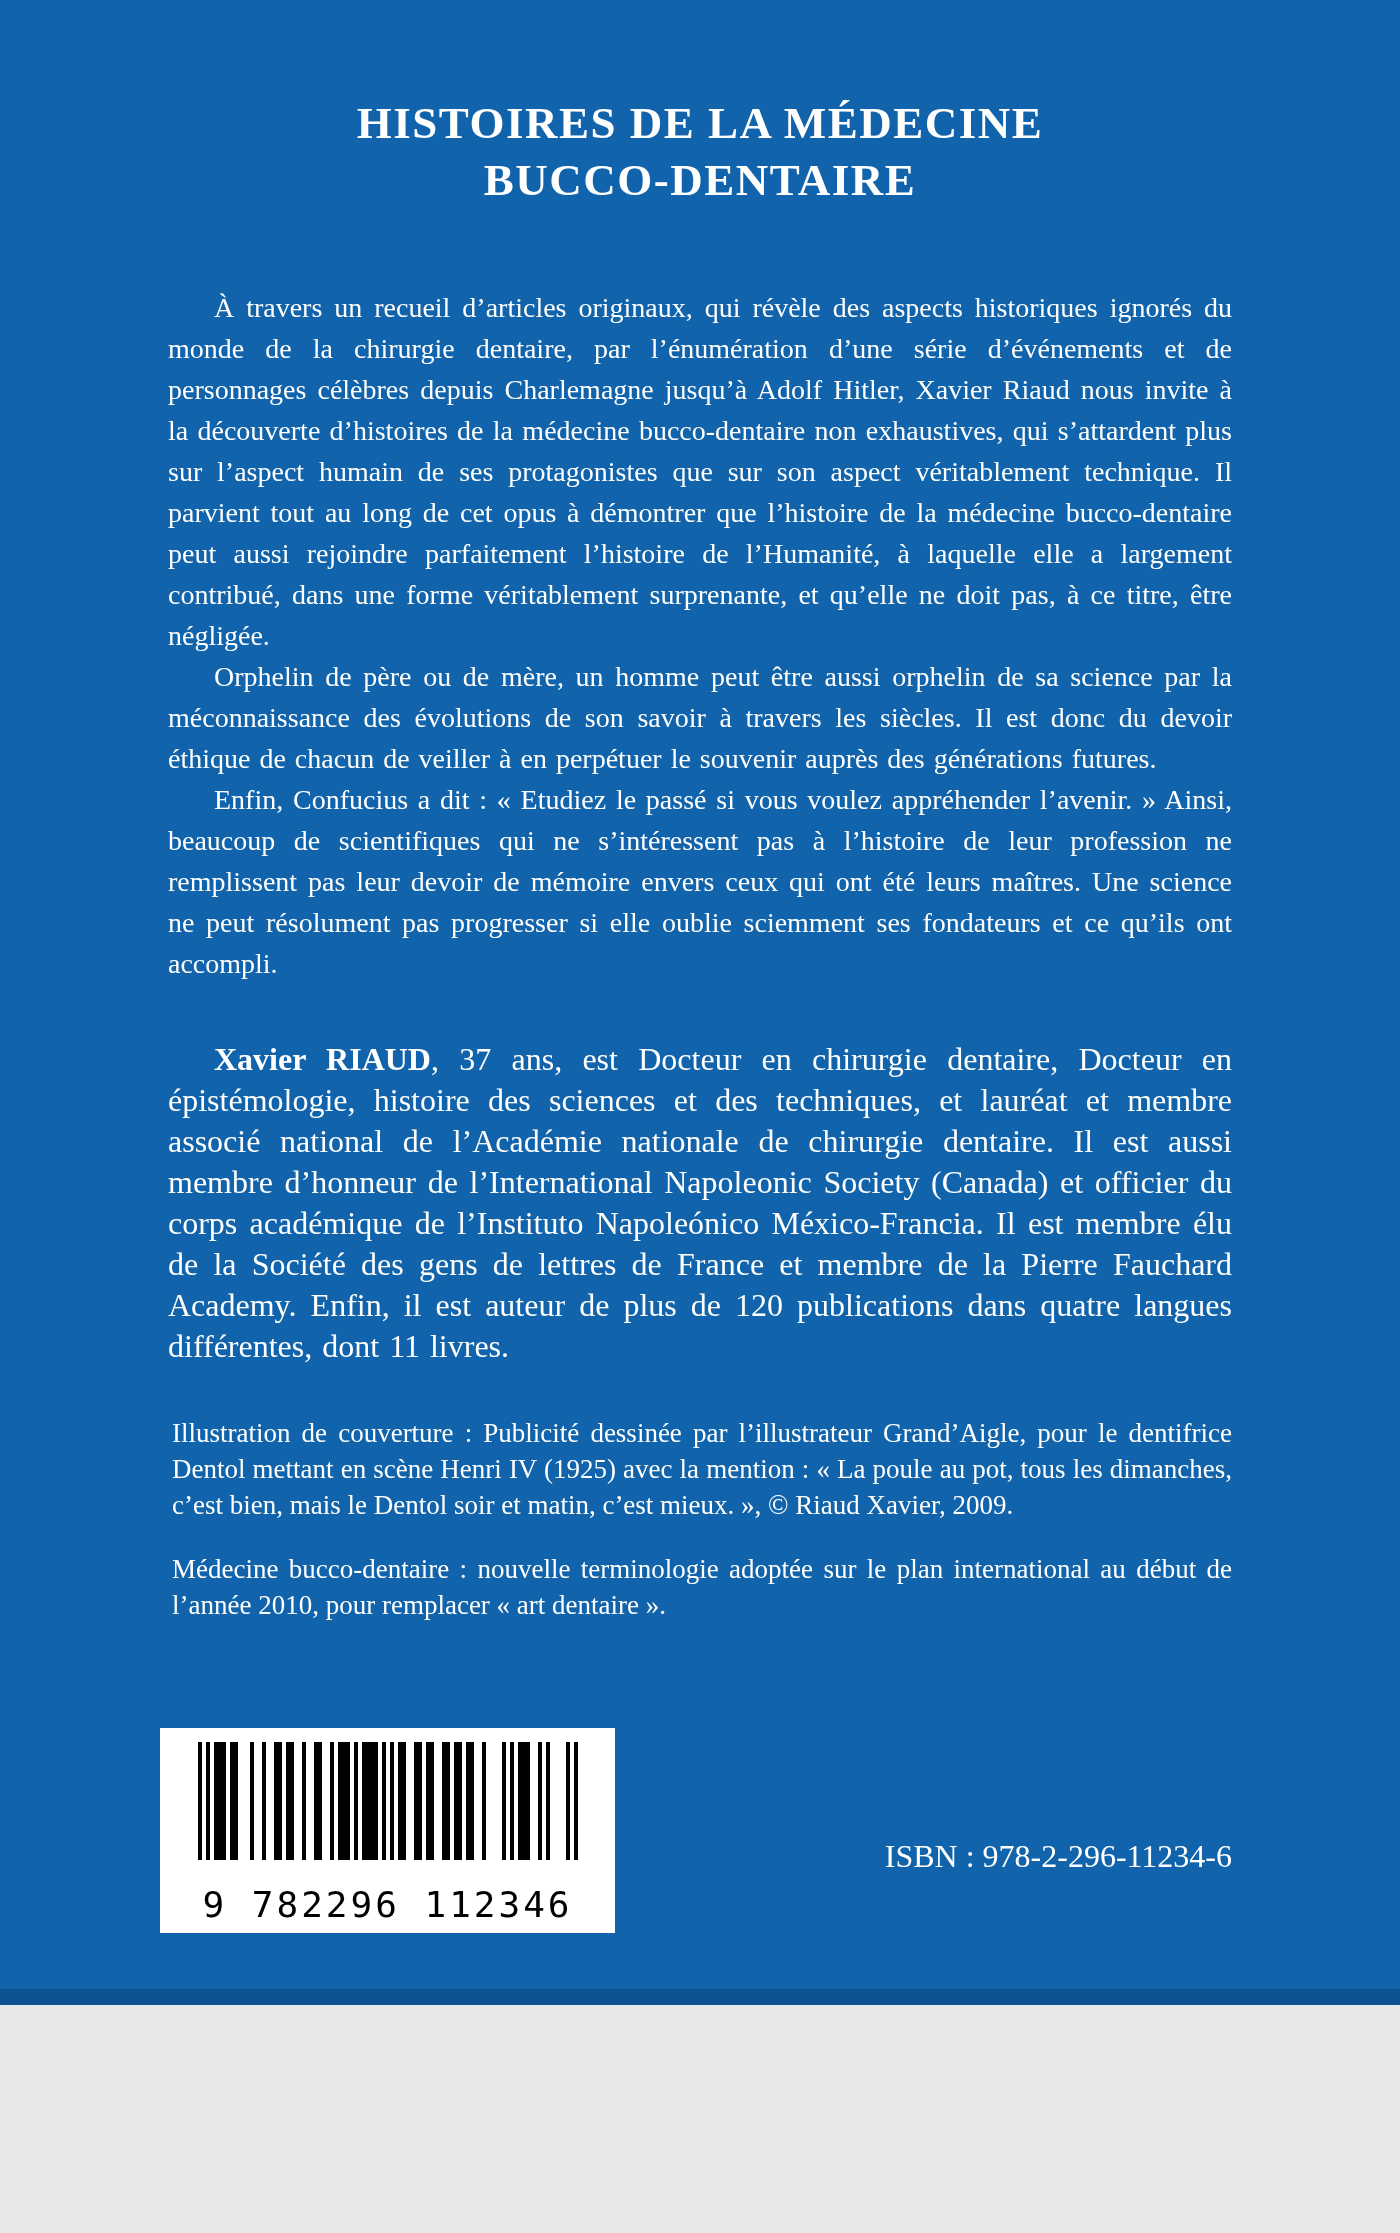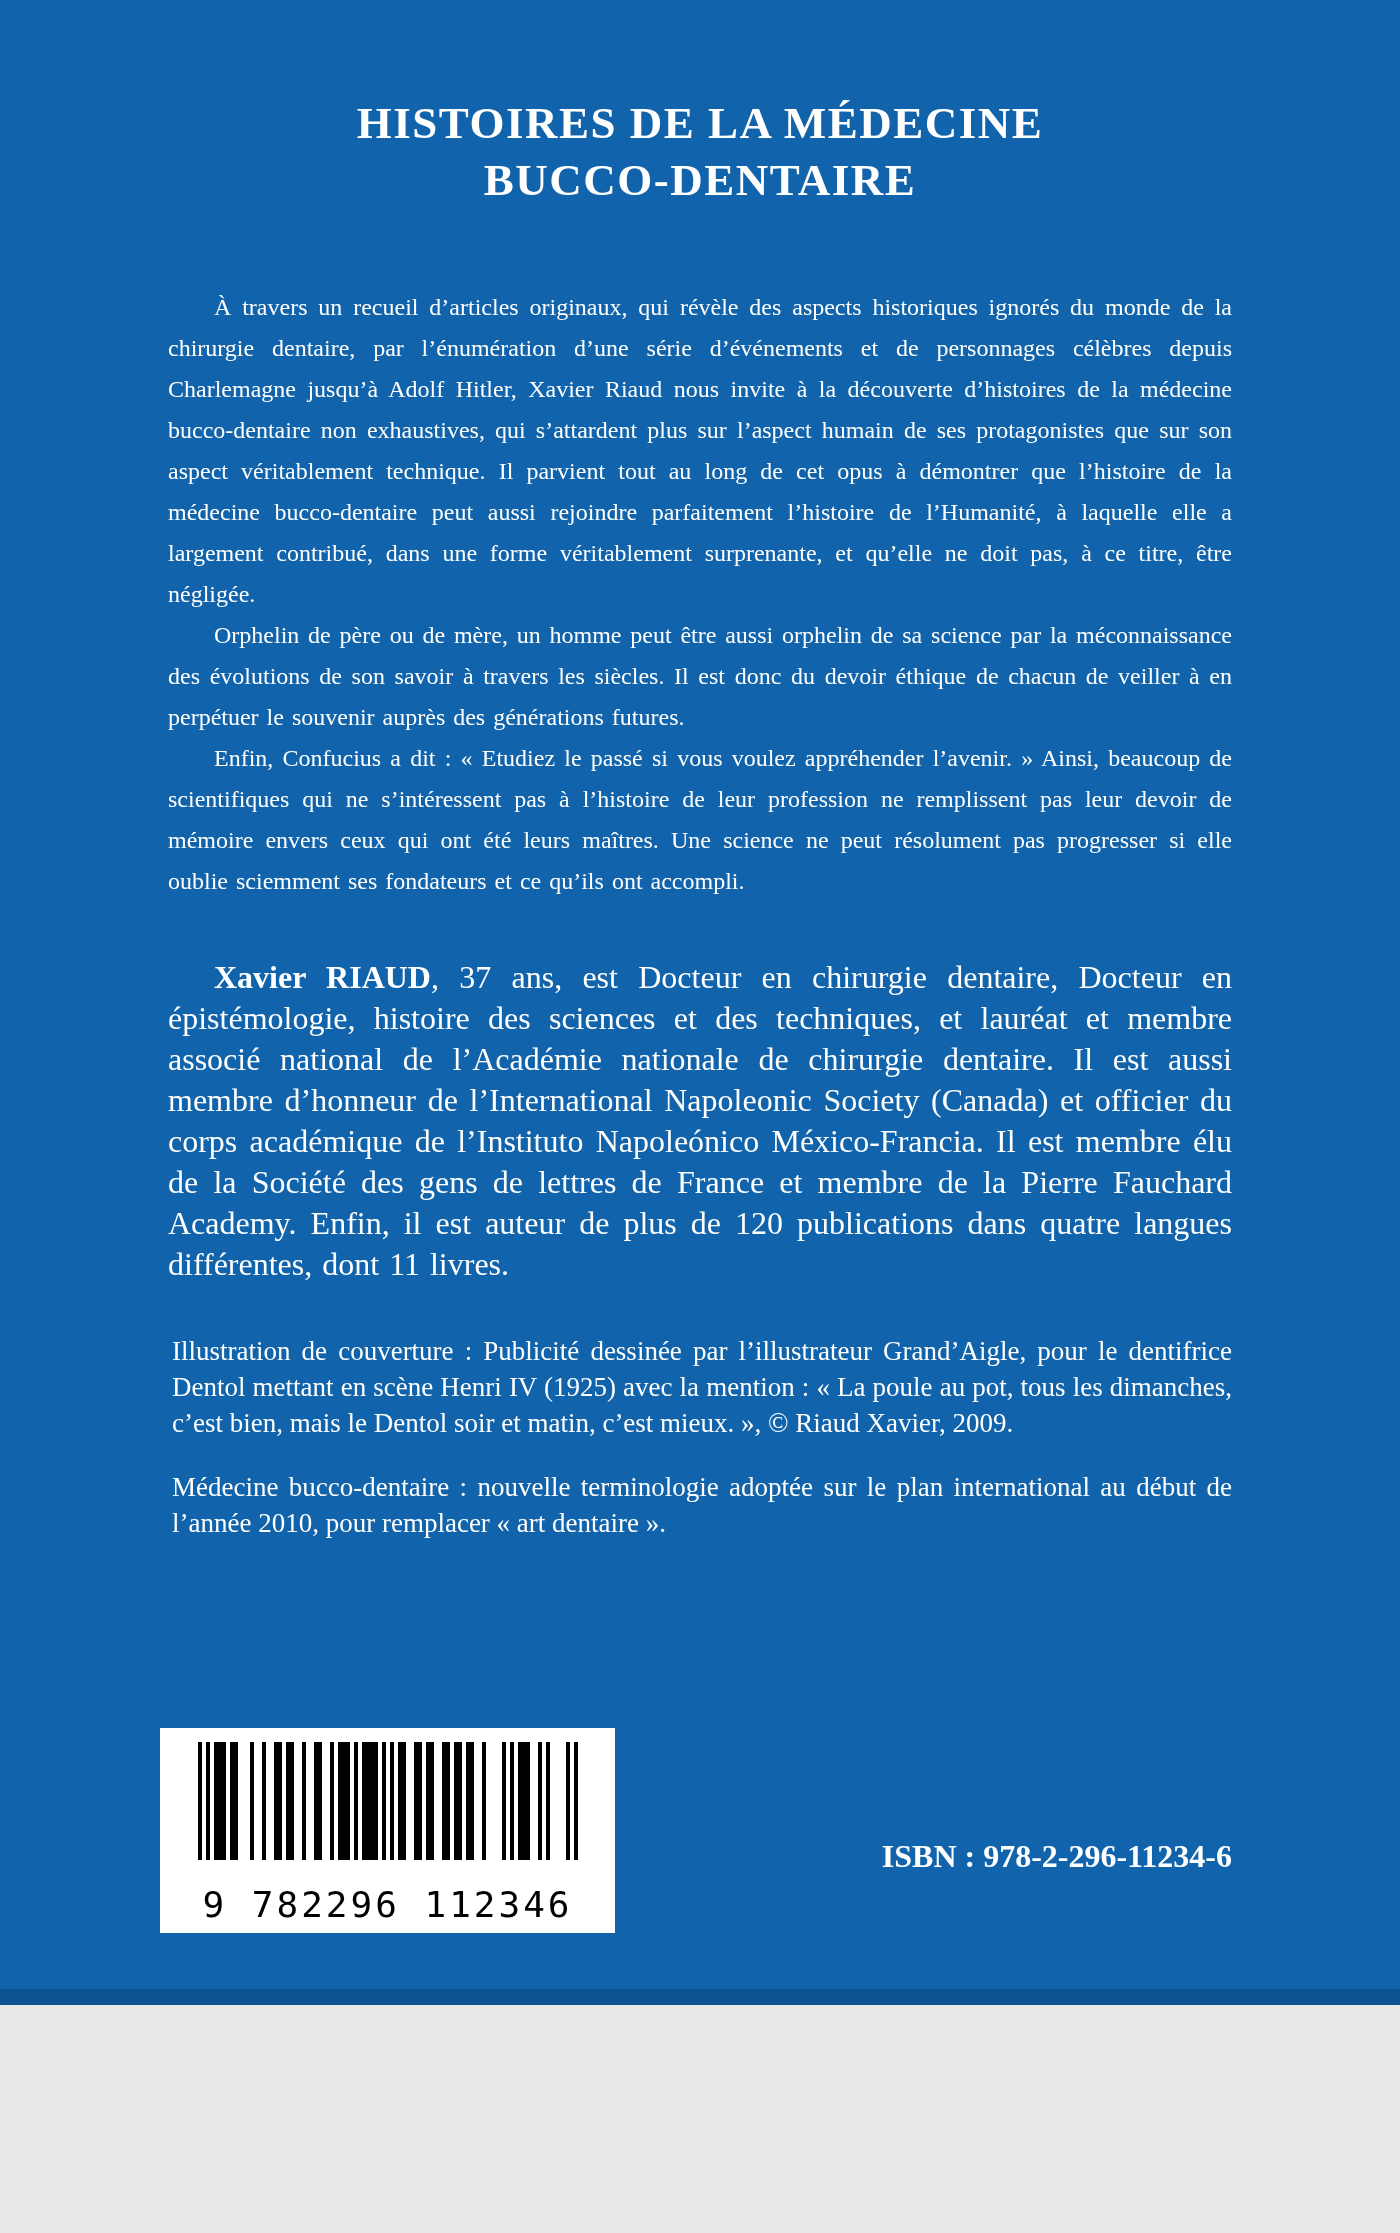--- a/index.html
+++ b/index.html
@@ -20,21 +20,21 @@
   .title{
     text-align:center;
     font-weight:bold;
     font-size:45px;
     line-height:1.27;
     letter-spacing:1.5px;
     margin-bottom:78px;
   }
   .body-text p{
     margin:0;
-    font-size:24px;
+    font-size:28px;
     line-height:41px;
     text-align:justify;
     text-indent:46px;
     word-spacing:2px;
   }
   .bio{
     margin-top:55px;
   }
   .bio p{
     margin:0;
@@ -84,21 +84,20 @@
     white-space:pre;
     text-align:center;
   }
   .pricing{
     position:absolute;
     right:168px;
     bottom:92px;
     text-align:right;
     font-size:32px;
     line-height:1.2;
-    font-weight:bold;
   }
   .pricing .isbn{margin-bottom:38px;}
   .bottom-strip{
     position:absolute;
     left:0;right:0;bottom:0;
     height:16px;
     background:#0c5190;
   }
 </style>
 </head>

